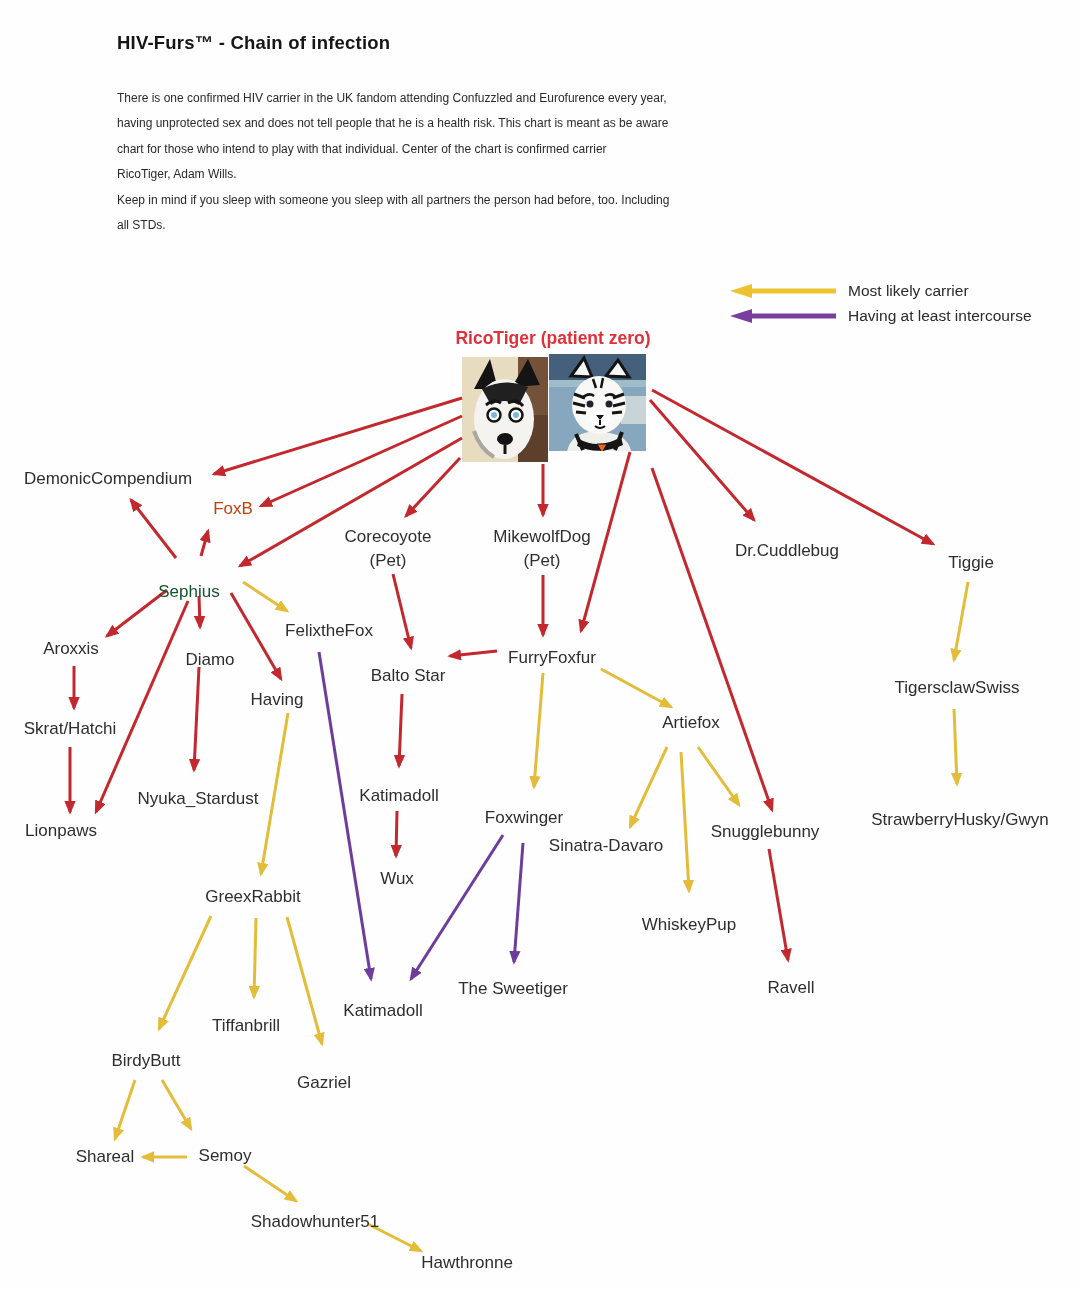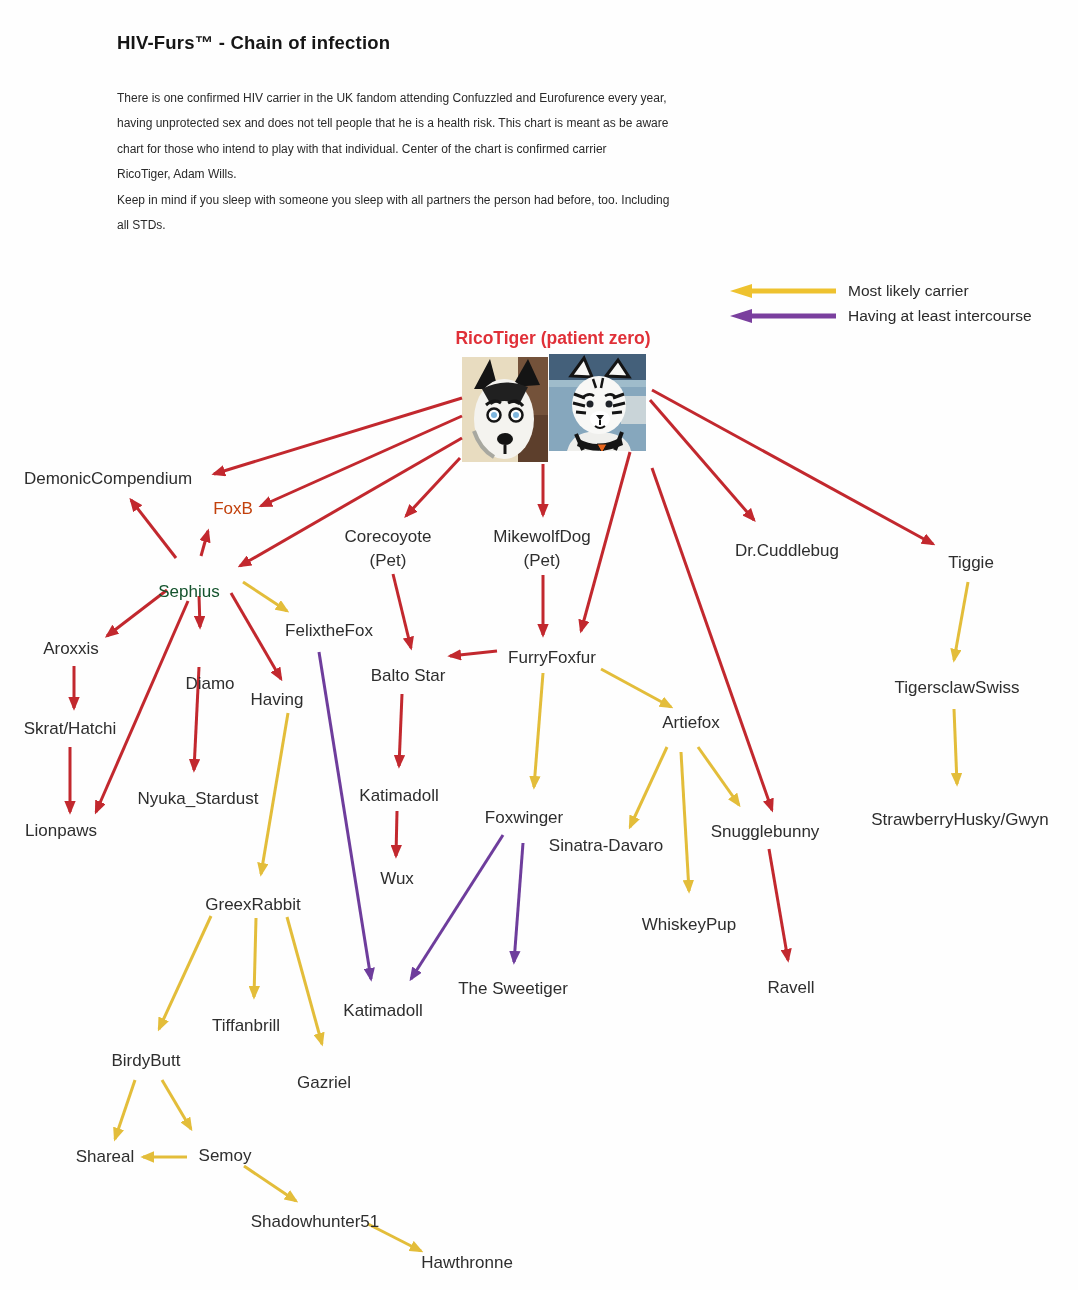--- a/index.html
+++ b/index.html
@@ -169,37 +169,37 @@
       <div class="node" style="left: 108px; top: 479px; color: rgb(46, 46, 46);">DemonicCompendium</div>
       <div class="node" style="left: 233px; top: 509px; color: #c2410c;">FoxB</div>
       <div class="node" style="left: 189px; top: 576px; color: #14532d; margin-top: 16px;">Sephius</div>
       <div class="node" style="left: 388px; top: 549px; color: rgb(46, 46, 46);">Corecoyote
 (Pet)</div>
       <div class="node" style="left: 542px; top: 549px; color: rgb(46, 46, 46);">MikewolfDog
 (Pet)</div>
       <div class="node" style="left: 787px; top: 551px; color: rgb(46, 46, 46);">Dr.Cuddlebug</div>
       <div class="node" style="left: 971px; top: 563px; color: rgb(46, 46, 46);">Tiggie</div>
       <div class="node" style="left: 71px; top: 649px; color: rgb(46, 46, 46);">Aroxxis</div>
-      <div class="node" style="left: 210px; top: 684px; color: rgb(46, 46, 46);">Diamo</div>
+      <div class="node" style="left: 210px; top: 660px; color: rgb(46, 46, 46);">Diamo</div>
       <div class="node" style="left: 329px; top: 631px; color: rgb(46, 46, 46);">FelixtheFox</div>
       <div class="node" style="left: 552px; top: 658px; color: rgb(46, 46, 46);">FurryFoxfur</div>
       <div class="node" style="left: 408px; top: 676px; color: rgb(46, 46, 46);">Balto Star</div>
       <div class="node" style="left: 957px; top: 688px; color: rgb(46, 46, 46);">TigersclawSwiss</div>
       <div class="node" style="left: 277px; top: 700px; color: rgb(46, 46, 46);">Having</div>
       <div class="node" style="left: 70px; top: 729px; color: rgb(46, 46, 46);">Skrat/Hatchi</div>
       <div class="node" style="left: 691px; top: 723px; color: rgb(46, 46, 46);">Artiefox</div>
       <div class="node" style="left: 399px; top: 796px; color: rgb(46, 46, 46);">Katimadoll</div>
       <div class="node" style="left: 198px; top: 799px; color: rgb(46, 46, 46);">Nyuka_Stardust</div>
       <div class="node" style="left: 524px; top: 818px; color: rgb(46, 46, 46);">Foxwinger</div>
       <div class="node" style="left: 960px; top: 820px; color: rgb(46, 46, 46);">StrawberryHusky/Gwyn</div>
       <div class="node" style="left: 61px; top: 831px; color: rgb(46, 46, 46);">Lionpaws</div>
       <div class="node" style="left: 765px; top: 832px; color: rgb(46, 46, 46);">Snugglebunny</div>
       <div class="node" style="left: 606px; top: 846px; color: rgb(46, 46, 46);">Sinatra-Davaro</div>
       <div class="node" style="left: 397px; top: 879px; color: rgb(46, 46, 46);">Wux</div>
-      <div class="node" style="left: 253px; top: 897px; color: rgb(46, 46, 46); margin-top: 8px;">GreexRabbit</div>
+      <div class="node" style="left: 253px; top: 897px; color: rgb(46, 46, 46);">GreexRabbit</div>
       <div class="node" style="left: 689px; top: 925px; color: rgb(46, 46, 46);">WhiskeyPup</div>
       <div class="node" style="left: 513px; top: 989px; color: rgb(46, 46, 46);">The Sweetiger</div>
       <div class="node" style="left: 791px; top: 988px; color: rgb(46, 46, 46);">Ravell</div>
       <div class="node" style="left: 383px; top: 1011px; color: rgb(46, 46, 46);">Katimadoll</div>
       <div class="node" style="left: 246px; top: 1026px; color: rgb(46, 46, 46);">Tiffanbrill</div>
       <div class="node" style="left: 146px; top: 1061px; color: rgb(46, 46, 46);">BirdyButt</div>
       <div class="node" style="left: 324px; top: 1083px; color: rgb(46, 46, 46);">Gazriel</div>
       <div class="node" style="left: 105px; top: 1157px; color: rgb(46, 46, 46);">Shareal</div>
       <div class="node" style="left: 225px; top: 1156px; color: rgb(46, 46, 46);">Semoy</div>
       <div class="node" style="left: 315px; top: 1222px; color: rgb(46, 46, 46);">Shadowhunter51</div>

